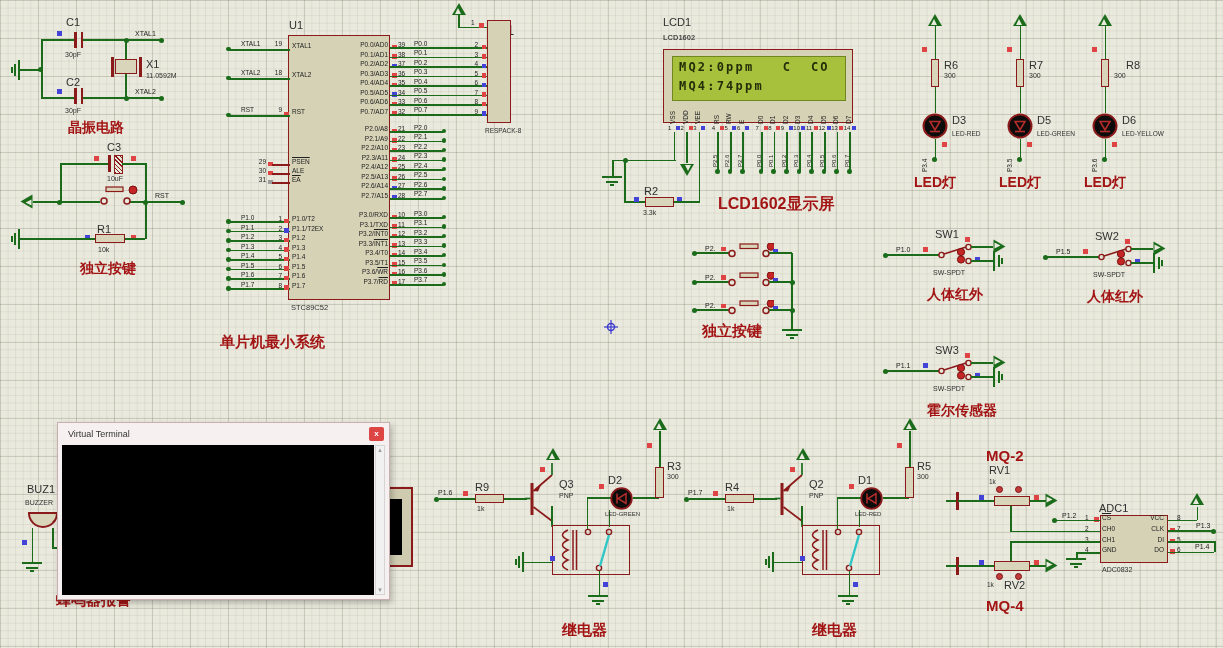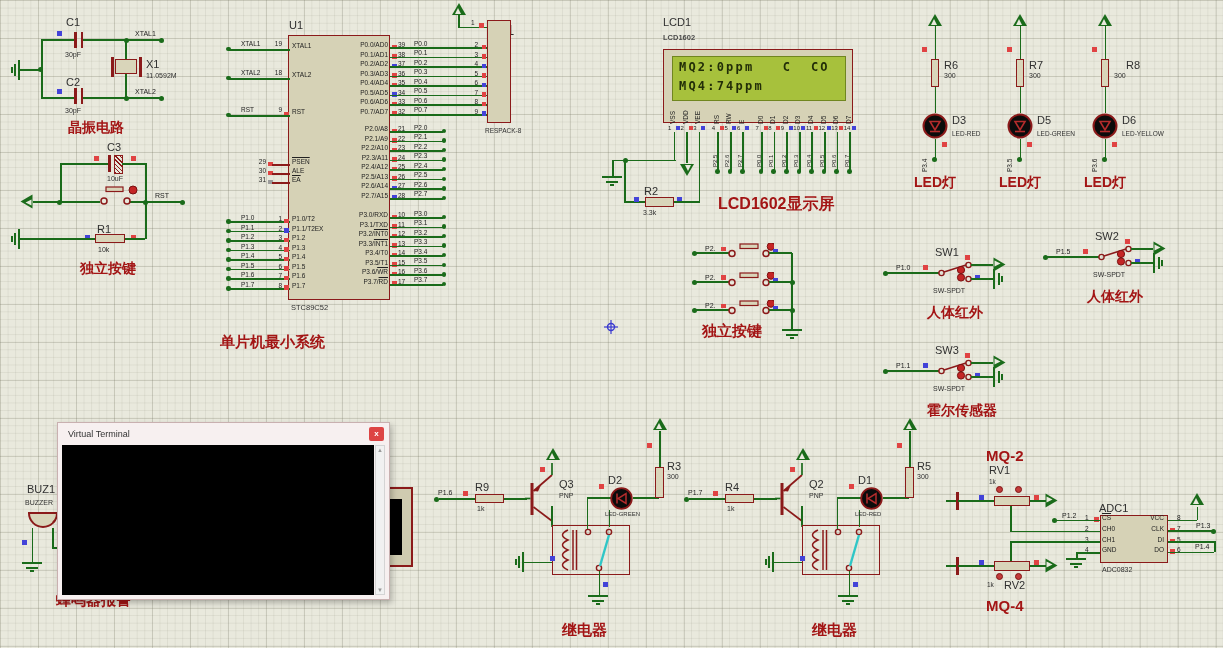--- a/index.html
+++ b/index.html
@@ -77,21 +77,21 @@
   .lcol .mk{left:8px;top:26px;width:4px;height:4px}
   .lcol .wv{left:5.5px;top:32px;height:40px}
   .lcol .nt{left:0;top:37px;height:30px;font-size:6px}
   .lcol .dot{left:3.2px;top:69px;width:4.6px;height:4.6px}
   .c-vss .wv{height:29px}.c-vdd .wv{height:31px}.c-vee .wv{height:69px}
   
   .g-led{position:absolute;display:flex}
   .ledcol{position:relative;width:85px;height:185px;flex:none}
   
   .sw{position:absolute;width:135px;height:75px}
-  .sw:nth-child(1){left:883px;top:246px}
+  .sw:nth-child(1){left:883px;top:228px}
   .sw:nth-child(2){left:1043px;top:230px}
   .sw:nth-child(3){left:883px;top:344px}
   
   .krow{position:relative;width:108px;height:28.6px}
   
   .relay{position:absolute;width:260px;height:210px}
   .relay:nth-child(1){left:433px;top:440px}
   .relay:nth-child(2){left:683px;top:440px}
   .rbox{position:absolute;left:119px;top:85px;width:78px;height:50px;border:1.6px solid #8b1a1a;box-sizing:border-box}
   .knob{position:absolute;width:7px;height:7px;border-radius:50%;background:#c23b3b;border:1.5px solid #801414;box-sizing:border-box}

